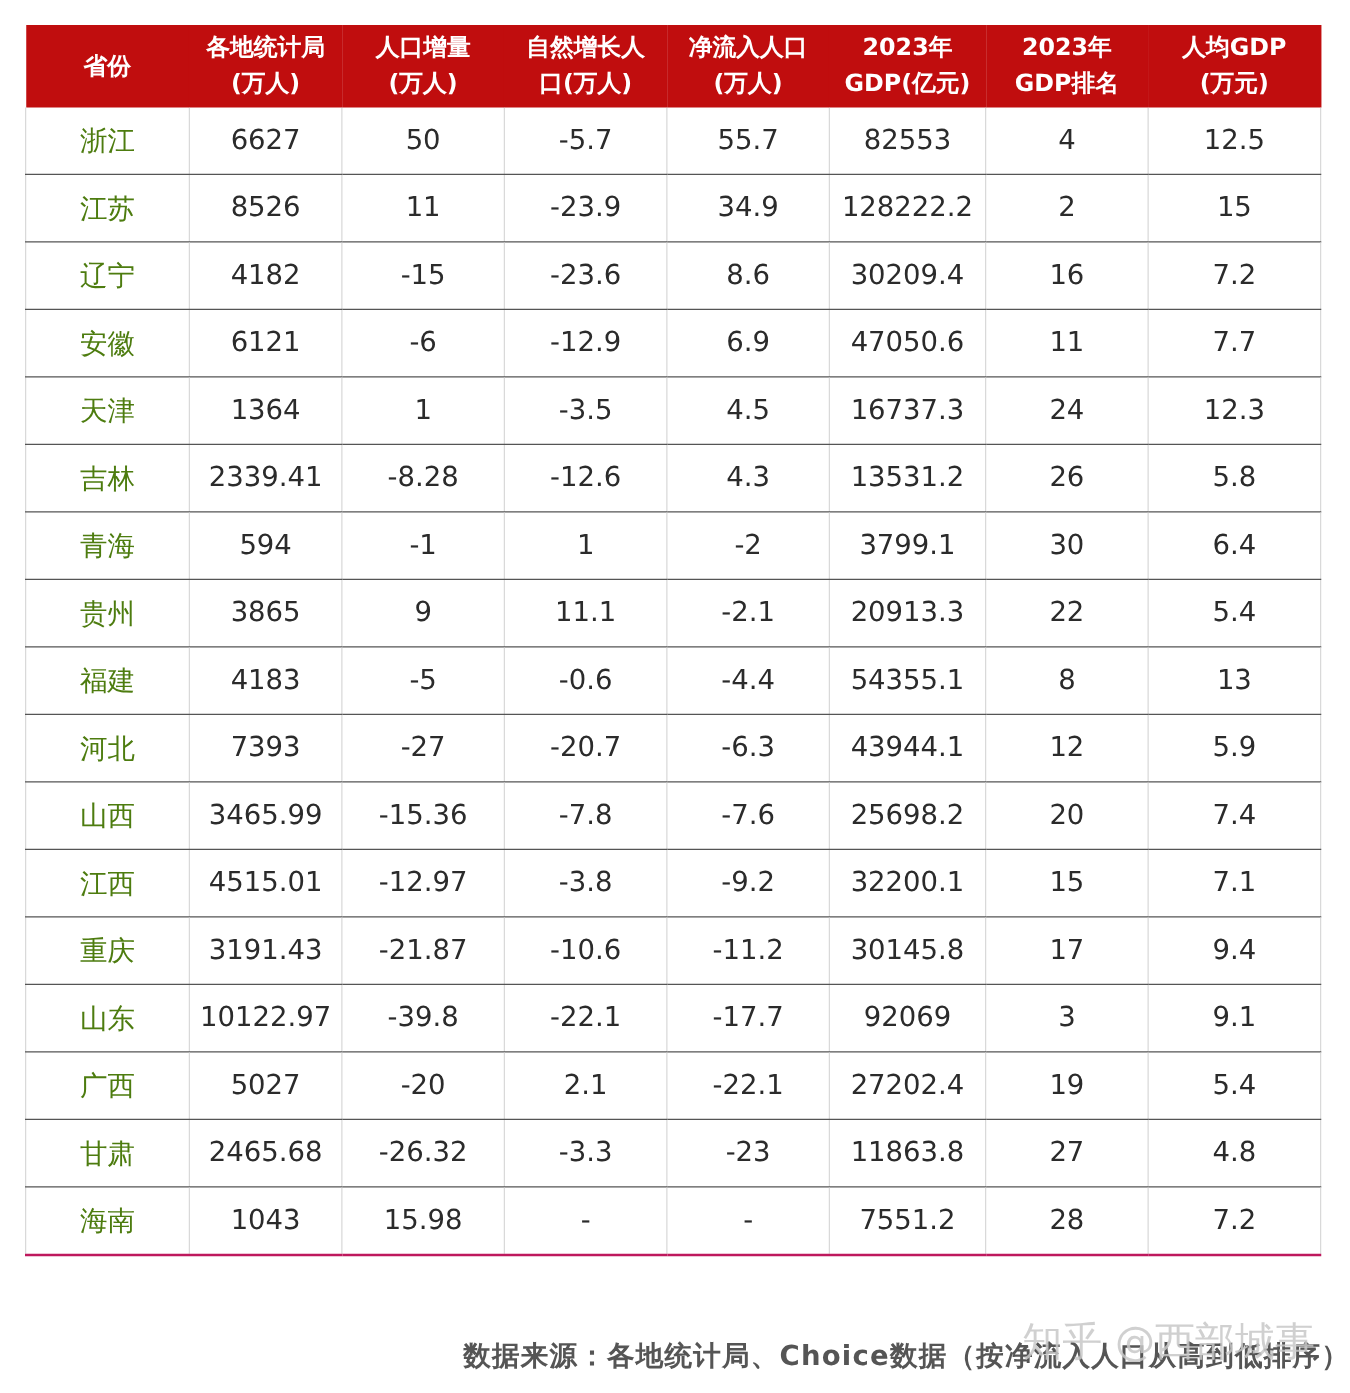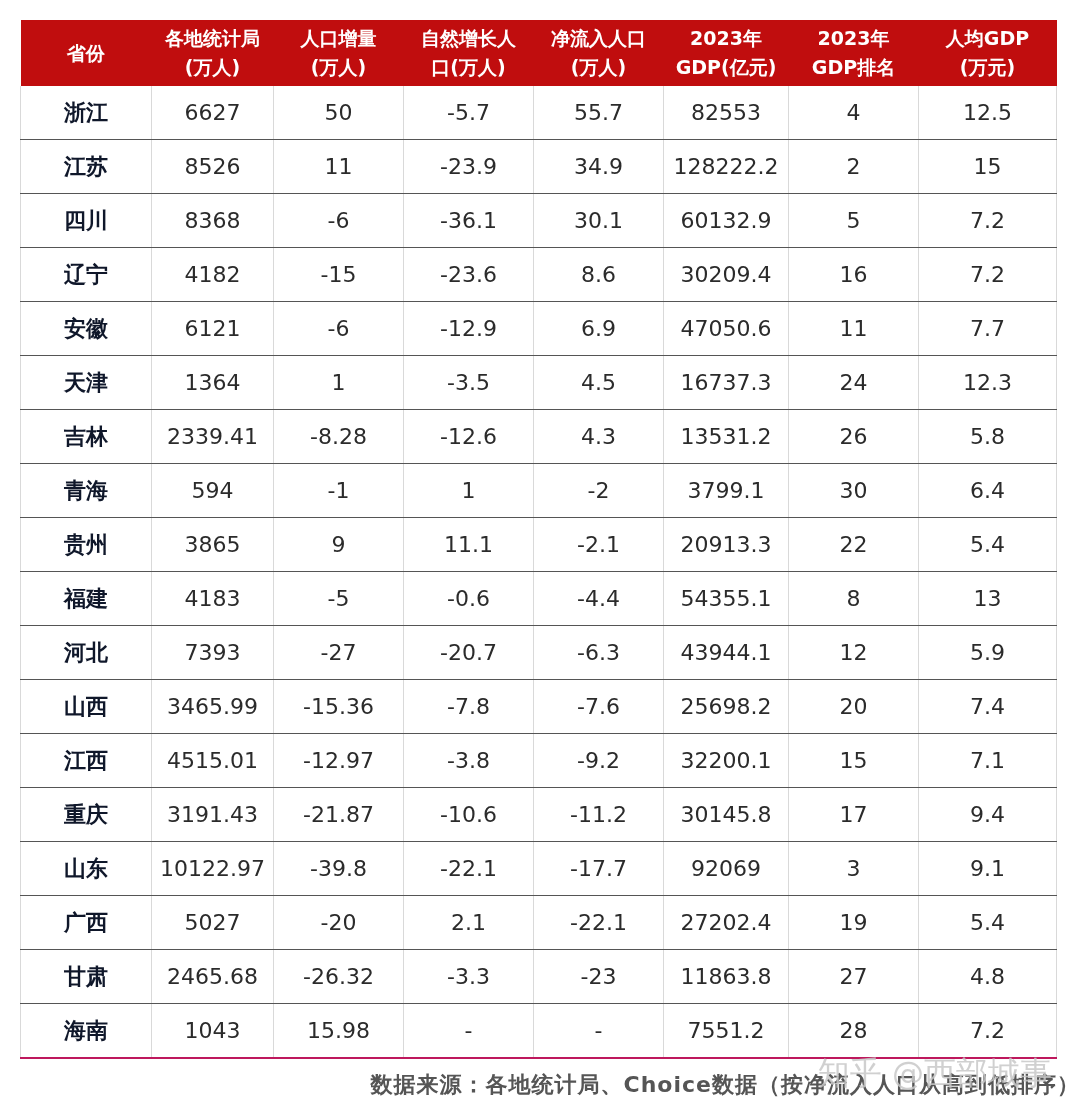--- a/index.html
+++ b/index.html
@@ -10,21 +10,21 @@
     col.c0 { width: 131px; } col.c1 { width: 122px; } col.c2 { width: 130px; }
     col.c3 { width: 130px; } col.c4 { width: 130px; } col.c5 { width: 125px; }
     col.c6 { width: 130px; } col.c7 { width: 138px; }
     thead th { background: #c00d0e; color: #ffffff; font-weight: bold; font-size: 19px;
       line-height: 29px; height: 66px; padding: 0; text-align: center; vertical-align: middle;
       border-right: 1px solid #c00d0e; }
     thead th span { display: block; }
     tbody td { height: 53px; padding: 0; text-align: center; vertical-align: middle;
       font-size: 22px; color: #2b2b2b; border-bottom: 1.5px solid #555555;
       border-right: 1px solid #d9d9d9; border-left: 1px solid #d9d9d9; }
-    tbody td.prov { font-size: 22px; color: #0f172a; font-weight: bold; }
+    tbody td.prov { font-size: 22px; color: #4d7c0f; }
     tbody tr:last-child td { border-bottom: 2px solid #be185d; }
     .footer { position: absolute; left: 0; top: 1070px; width: 1080px; text-align: right;
       font-size: 22px; font-weight: bold; color: #555555; letter-spacing: 1px; }
     .watermark { position: absolute; right: 28px; top: 1052px; font-size: 32px;
       color: rgba(200,200,200,0.85); }
   </style>
 </head>
 <body>
 
 <div class="table-wrap">
@@ -89,30 +89,20 @@
           <td class="prov">江苏</td>
           <td>8526</td>
           <td>11</td>
           <td>-23.9</td>
           <td>34.9</td>
           <td>128222.2</td>
           <td>2</td>
           <td>15</td>
         </tr>
         <tr>
-          <td class="prov">四川</td>
-          <td>8368</td>
-          <td>-6</td>
-          <td>-36.1</td>
-          <td>30.1</td>
-          <td>60132.9</td>
-          <td>5</td>
-          <td>7.2</td>
-        </tr>
-        <tr>
           <td class="prov">辽宁</td>
           <td>4182</td>
           <td>-15</td>
           <td>-23.6</td>
           <td>8.6</td>
           <td>30209.4</td>
           <td>16</td>
           <td>7.2</td>
         </tr>
         <tr>

